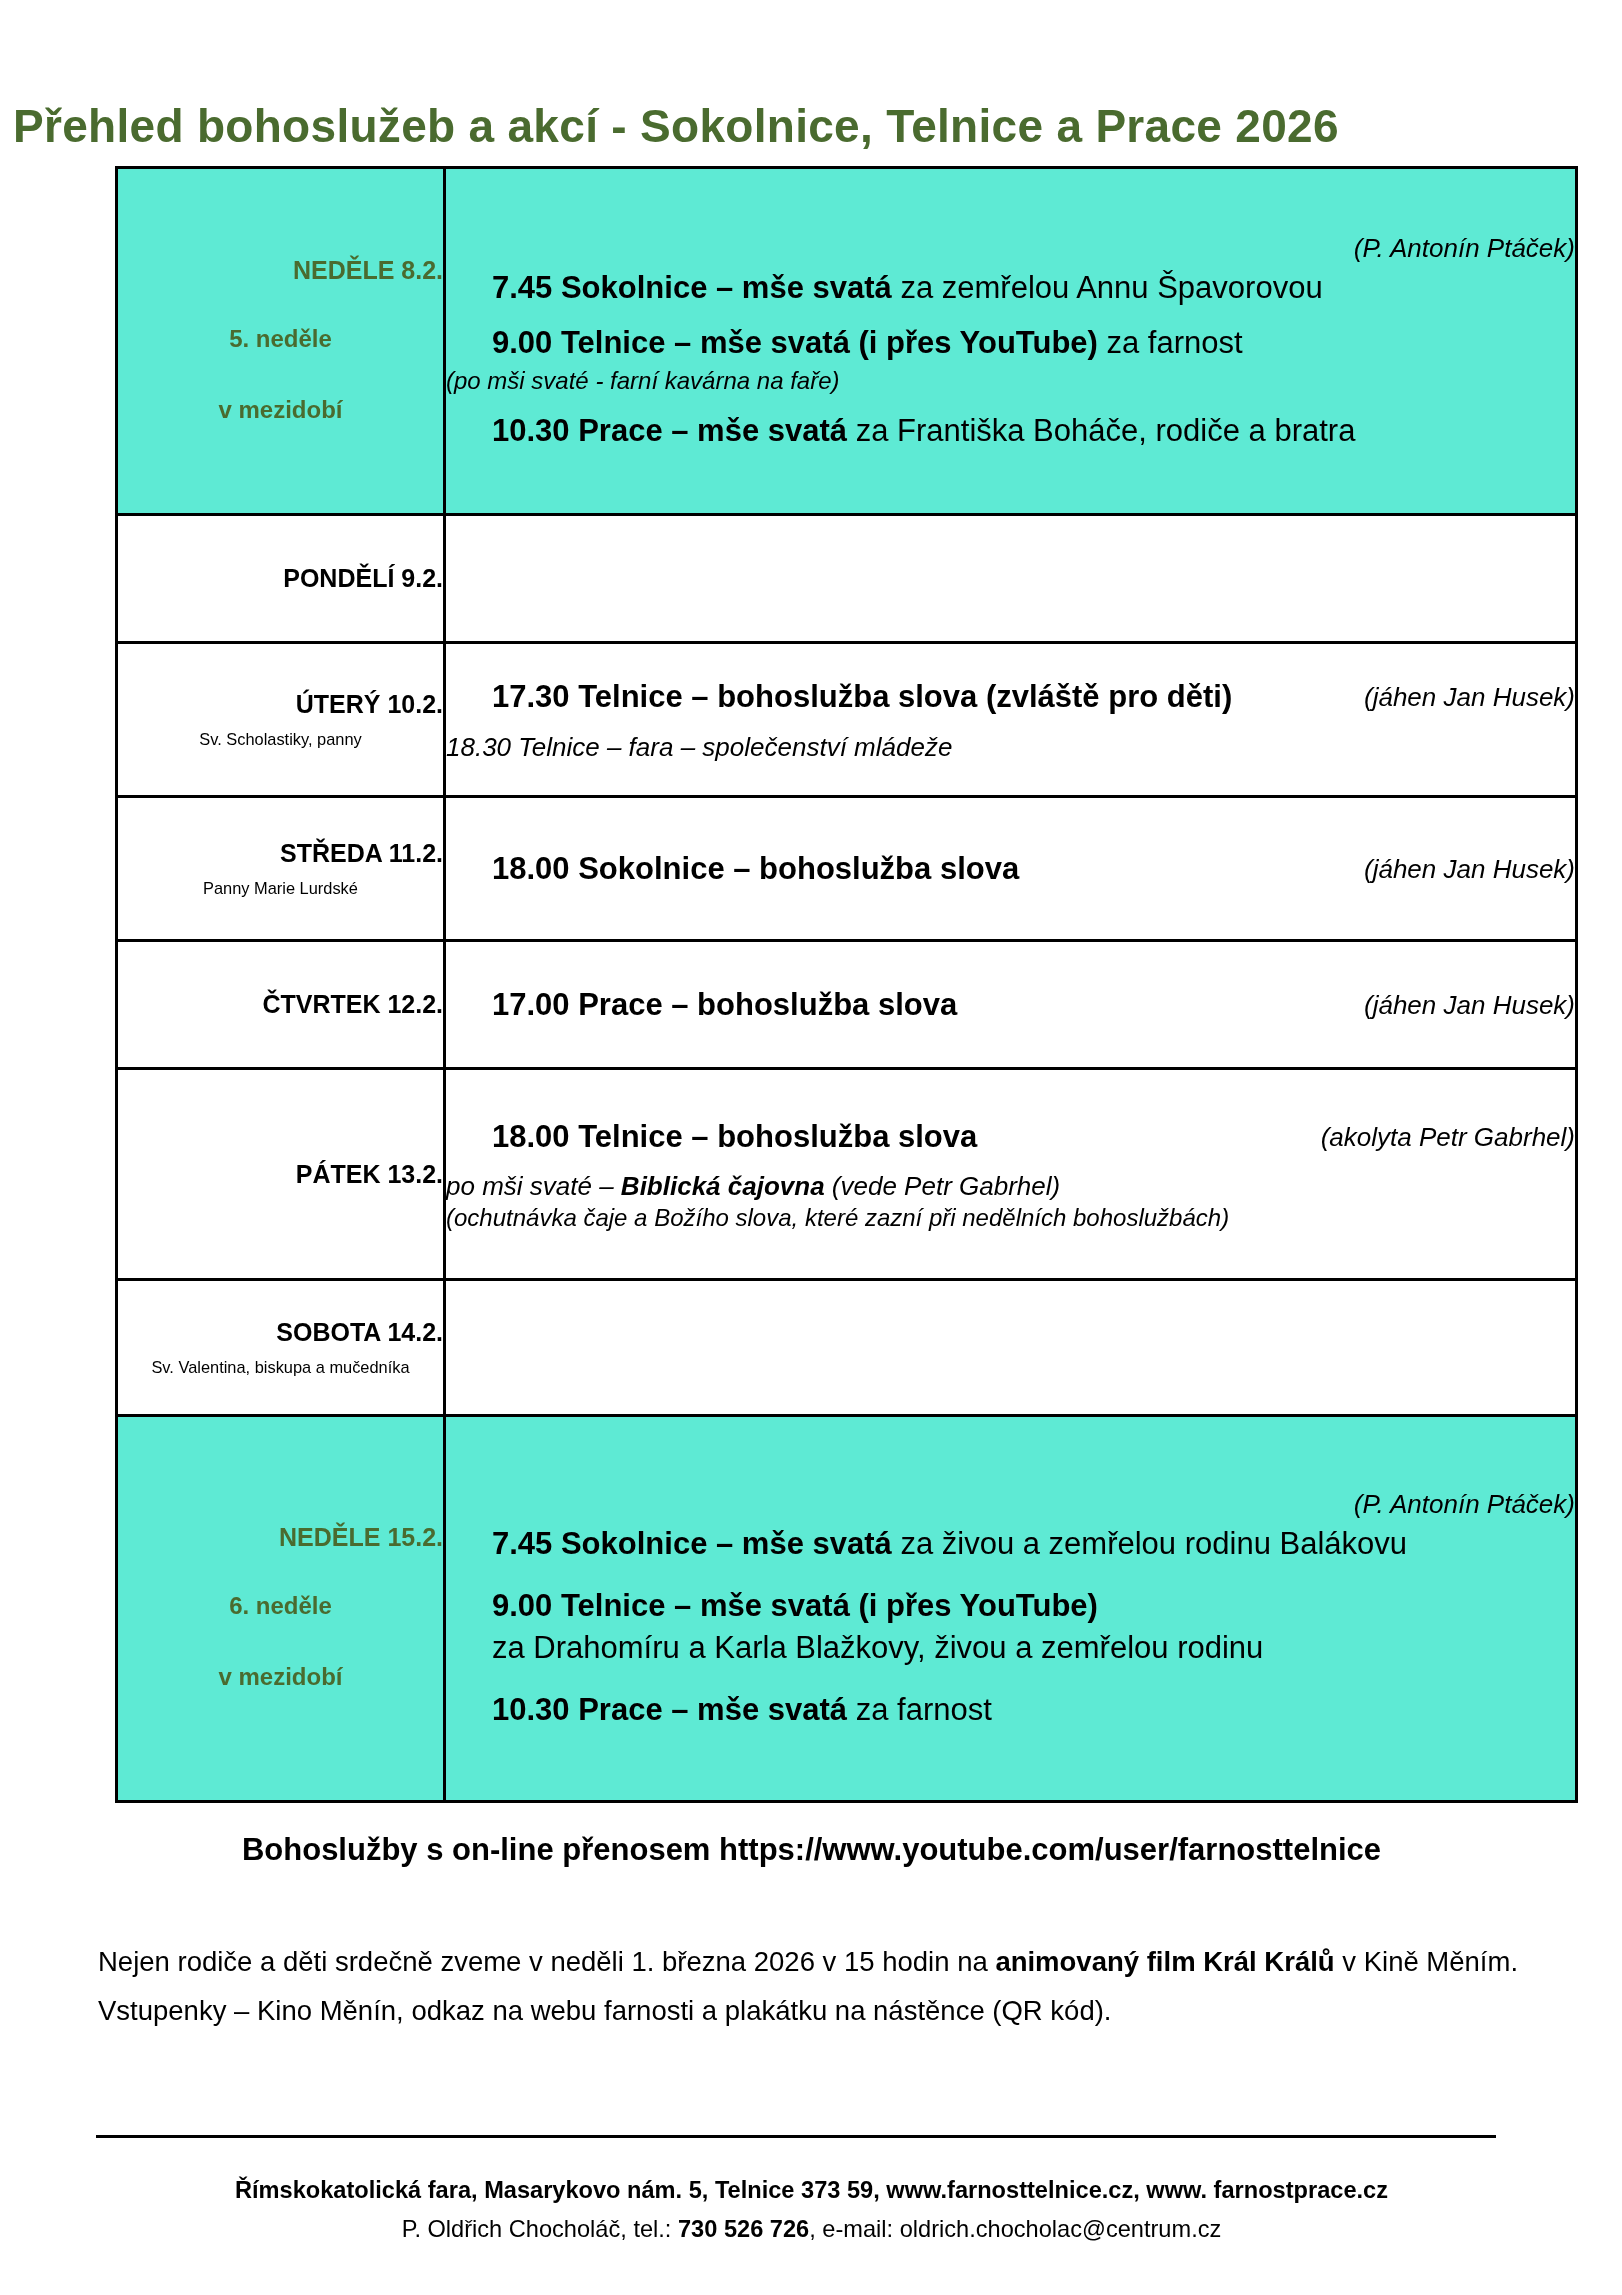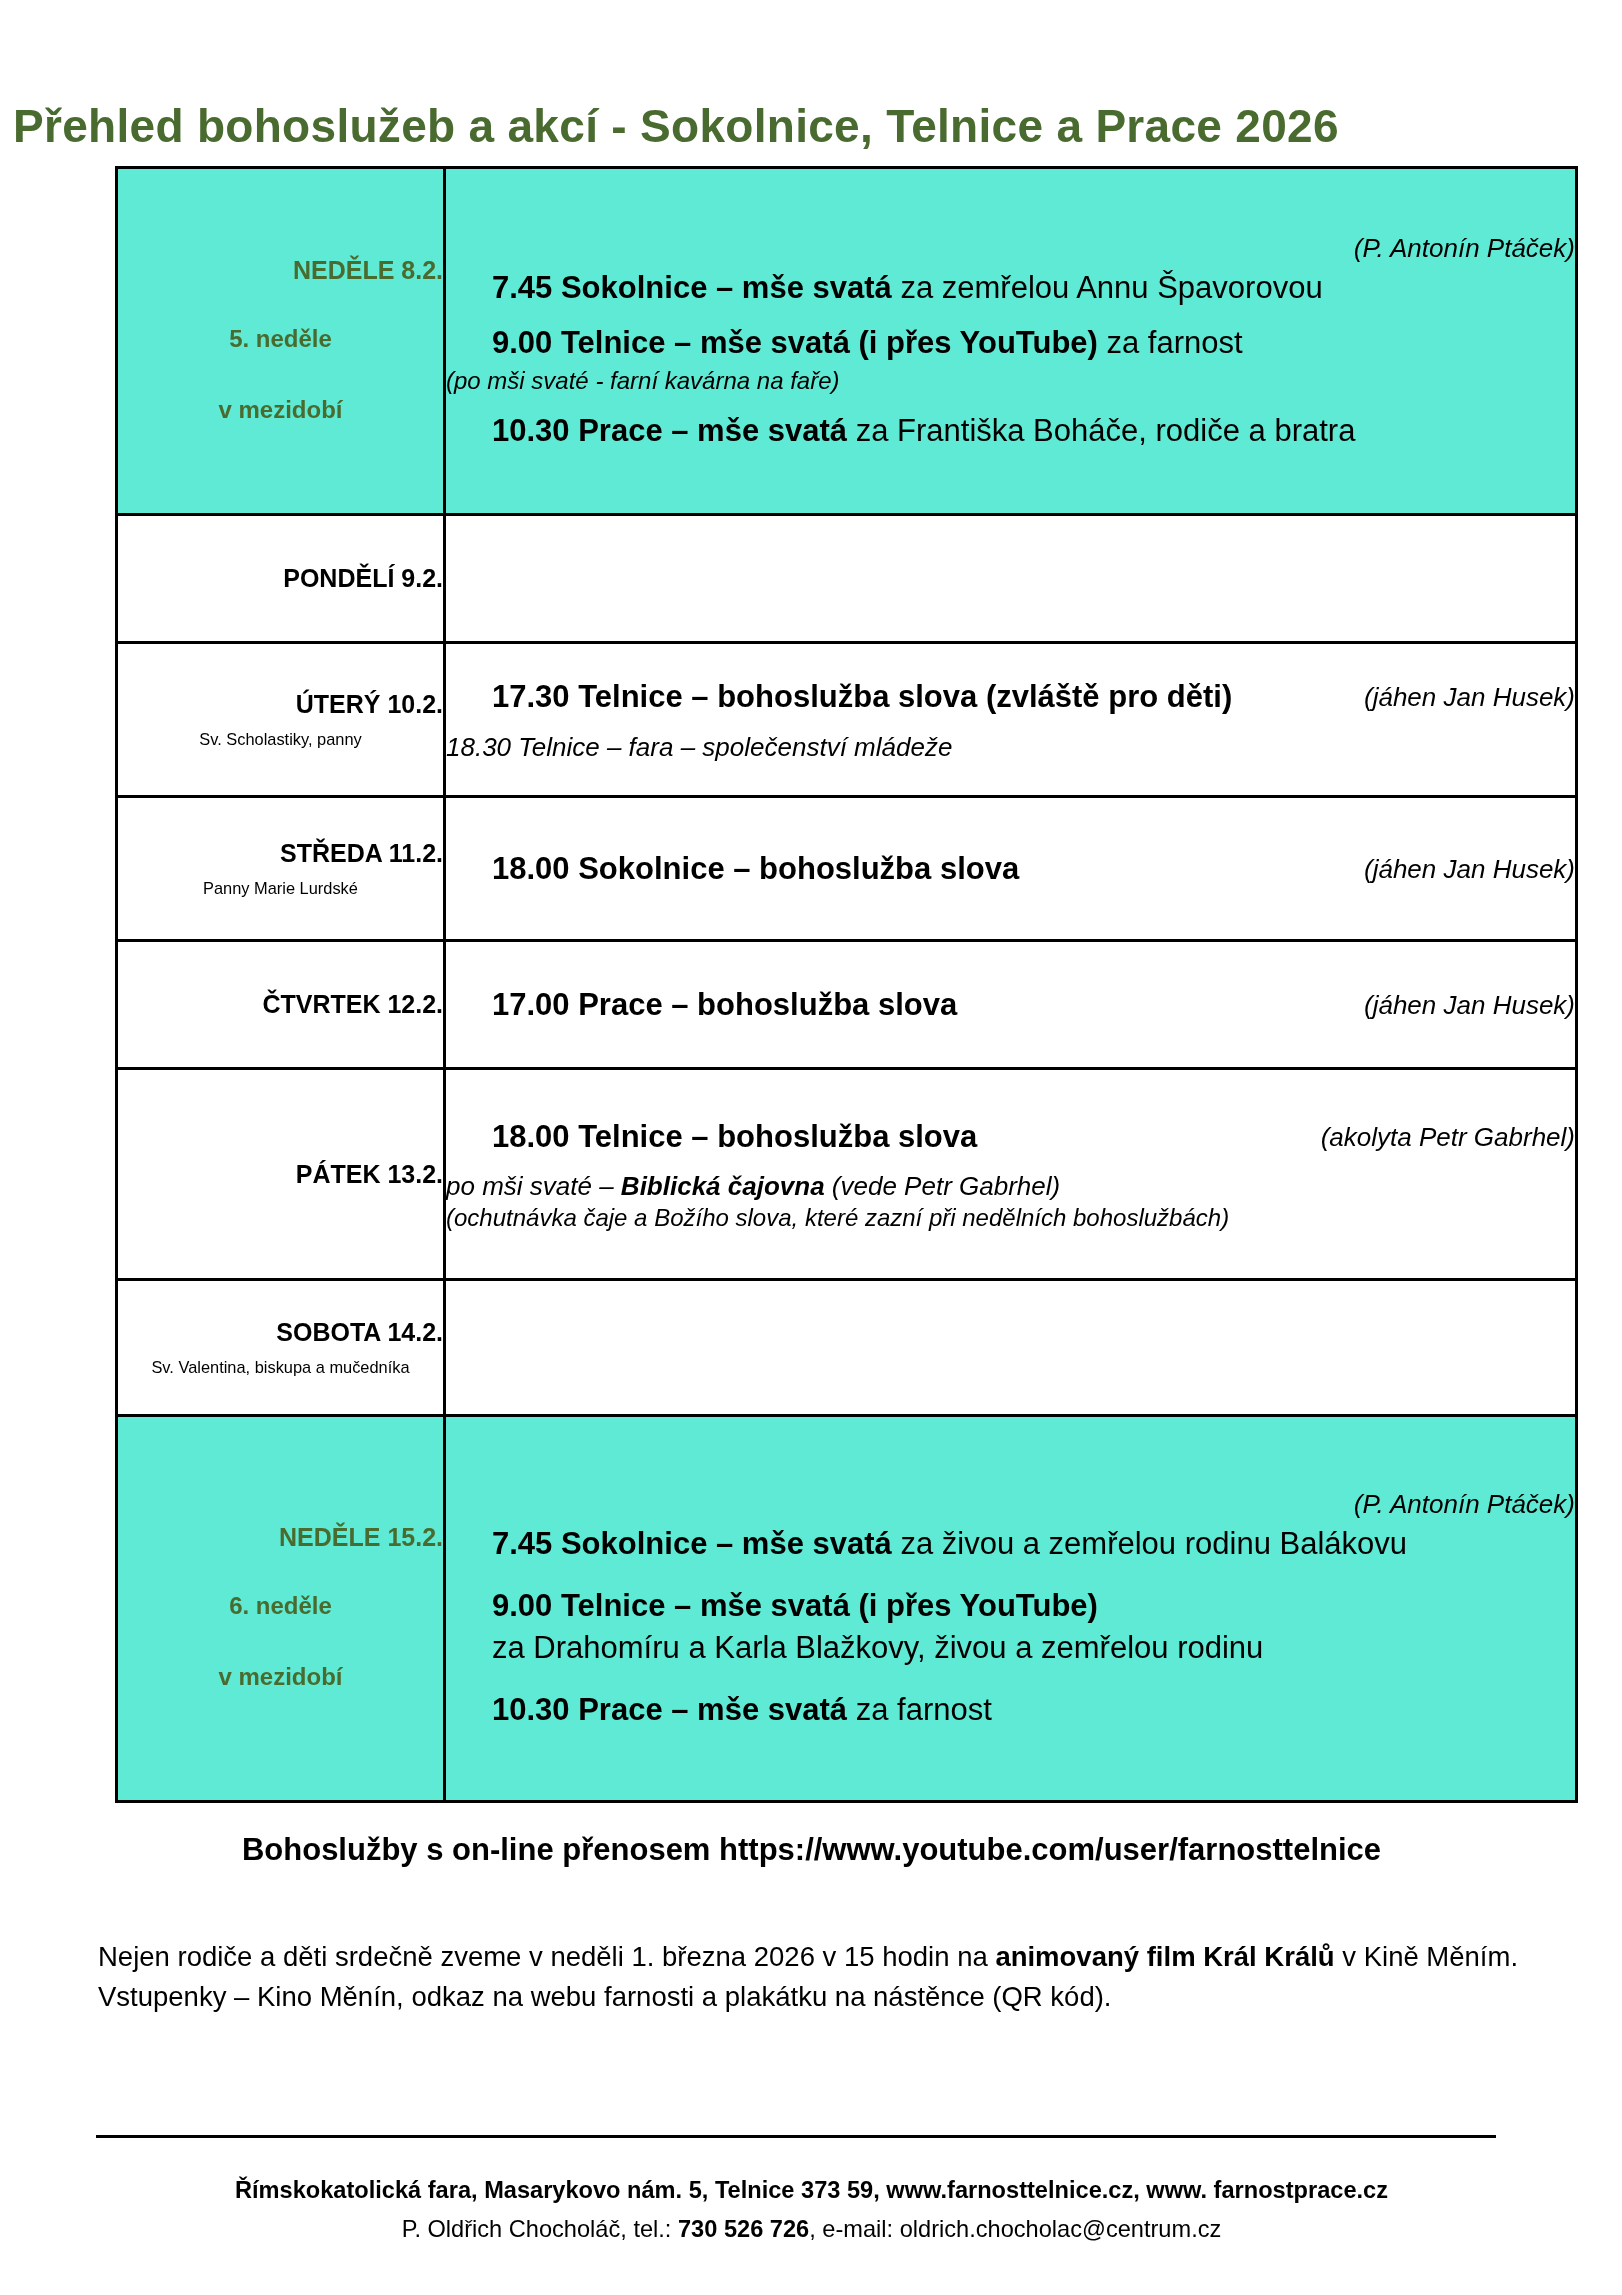--- a/index.html
+++ b/index.html
@@ -34,21 +34,21 @@
     .note { font-style: italic; font-size: 24px; line-height: 33px; }
     .note-sm { font-style: italic; font-size: 24px; line-height: 31px; }
     .celebrant { text-align: right; font-style: italic; font-size: 26px; line-height: 37px; }
     .gap { height: 13px; }
     .yt {
       position: absolute; left: 0; right: 0; top: 1832px; text-align: center;
       font-size: 31px; font-weight: bold;
     }
     .notice {
       position: absolute; left: 98px; width: 1453px; top: 1937px;
-      font-size: 27.5px; line-height: 40px;
+      font-size: 27.5px; line-height: 49px;
     }
     .rule {
       position: absolute; left: 96px; width: 1400px; top: 2135px;
       height: 3.3px; background: #000;
     }
     .footer {
       position: absolute; left: 0; right: 0; top: 2171px; text-align: center;
       font-size: 23.6px; line-height: 39px;
     }
     .footer .l1 { font-weight: bold; }

